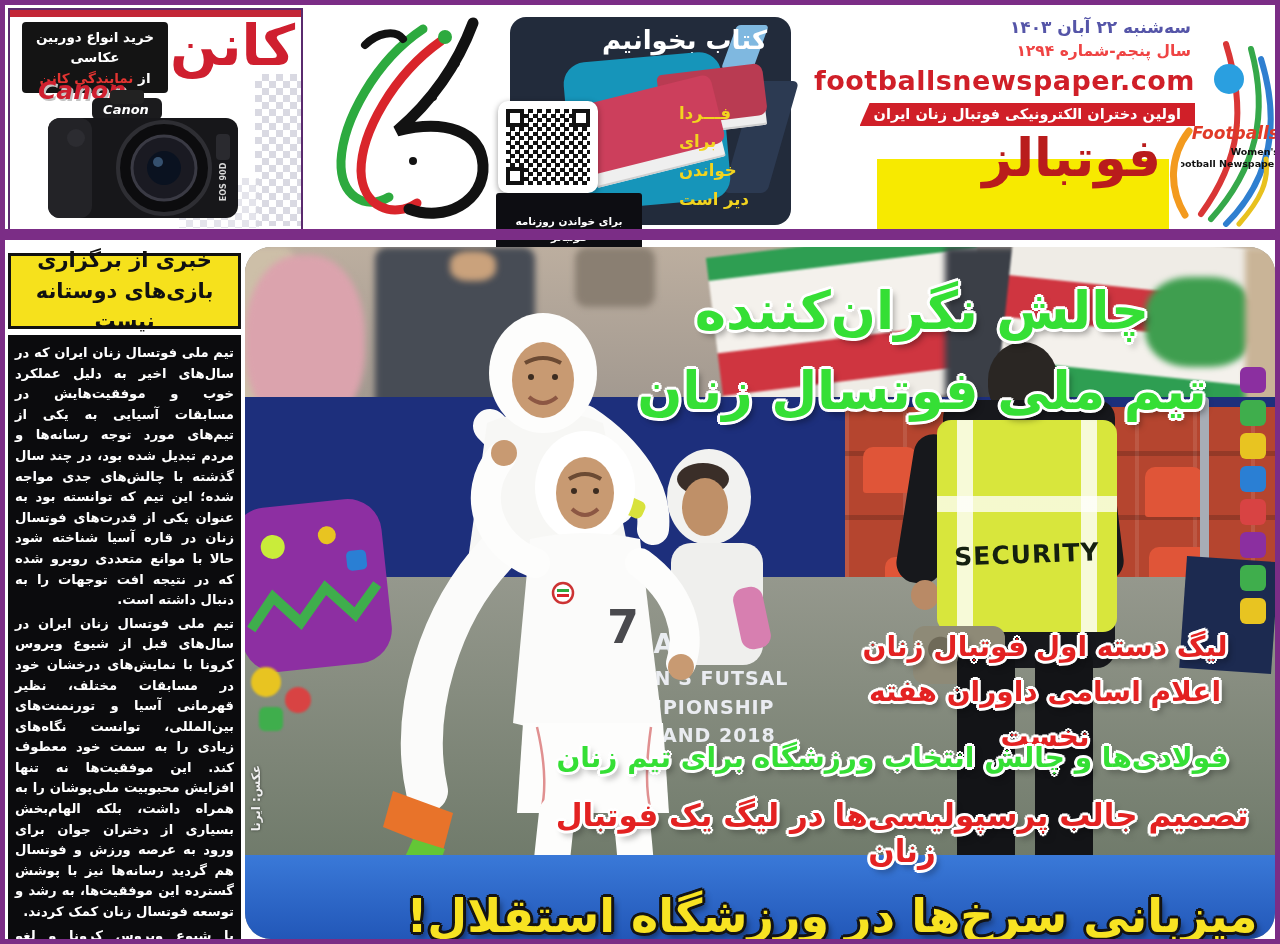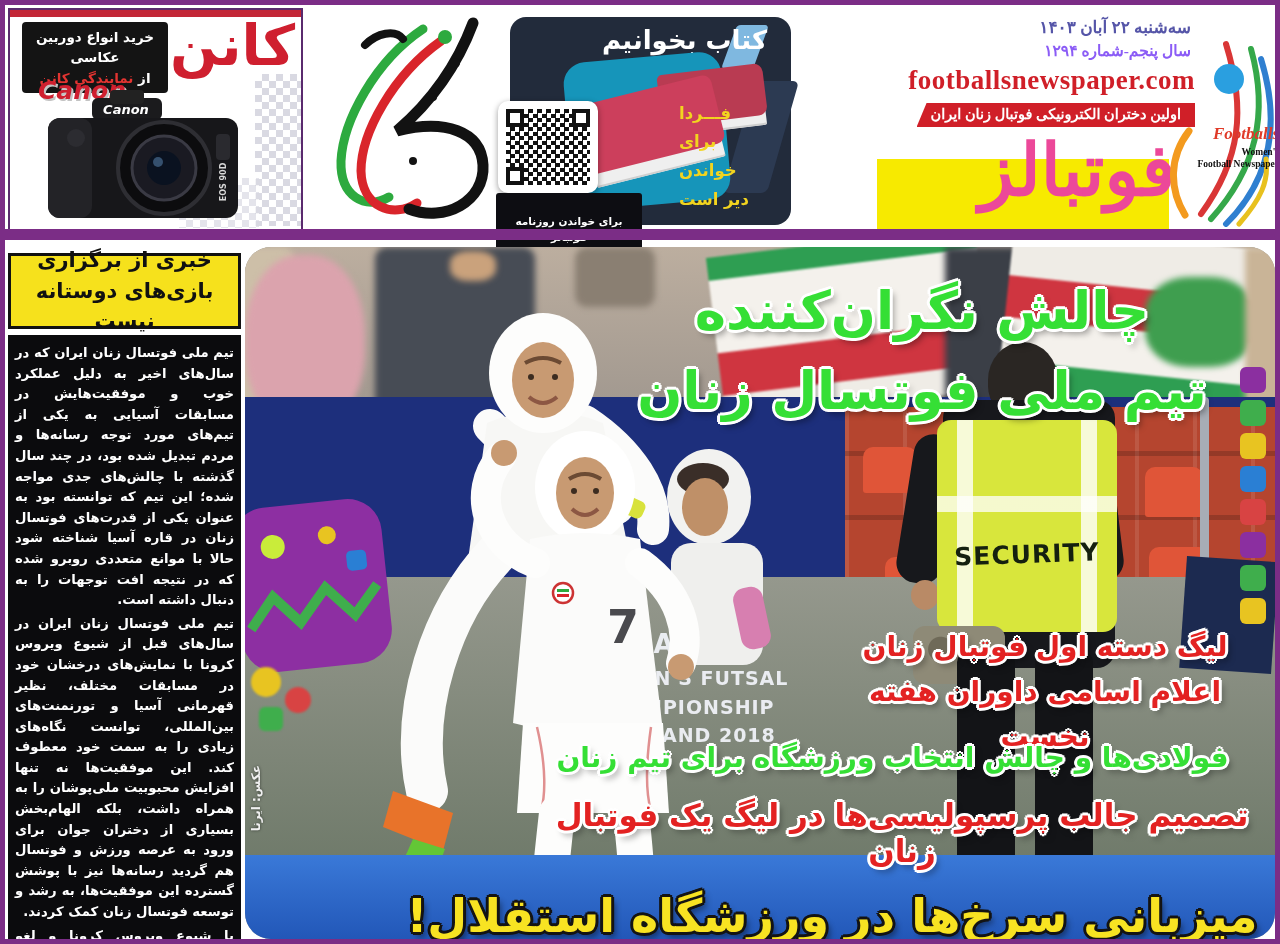--- a/index.html
+++ b/index.html
@@ -41,28 +41,28 @@
   .bb-slogan{right:12px;bottom:10px;width:100px;text-align:left;color:#f2d41f;font-weight:900;
              font-size:16.5px;line-height:1.75;}
   .qr-box{left:-12px;top:84px;width:100px;height:92px;background:#fff;border-radius:10px;padding:8px;
           box-sizing:border-box;box-shadow:0 2px 6px rgba(0,0,0,.4);}
   .qr-pat{position:absolute;inset:8px;background:repeating-conic-gradient(#111 0% 25%,#fff 0% 50%);
           background-size:9px 9px;}
   .qr-f{position:absolute;width:18px;height:18px;border:4px solid #111;background:#fff;box-sizing:border-box;}
   .qr-f1{left:8px;top:8px;} .qr-f2{right:8px;top:8px;} .qr-f3{left:8px;bottom:8px;}
   .qr-caption{left:-14px;top:176px;width:136px;background:#0d0d12;color:#fff;font-size:10.5px;font-weight:700;
               padding:20px 5px;text-align:center;line-height:1.55;border-radius:3px;}
-  .masthead{left:790px;top:4px;width:482px;height:220px;font-family:Liberation Serif, serif;}
+  .masthead{left:790px;top:4px;width:482px;height:220px;}
   .mh-date{right:86px;top:6px;font-size:17px;color:#5555a8;font-weight:700;text-align:right;line-height:1.5;}
-  .mh-issue{right:86px;top:33px;font-size:15.5px;color:#8b5cf6;font-weight:700;text-align:right;}
+  .mh-issue{right:86px;top:33px;font-size:15.5px;color:#ef4444;font-weight:700;text-align:right;}
   .mh-site{right:82px;top:56px;font-size:27px;font-weight:900;color:#d01f28;letter-spacing:.5px;}
   .mh-tagline{right:82px;top:94px;background:#d01f28;color:#fff;padding:3px 14px 4px;font-size:14.5px;
               font-weight:700;clip-path:polygon(10px 0,100% 0,100% 100%,0 100%);}
   .mh-yellow{right:108px;top:150px;width:292px;height:70px;background:#f7ea00;}
-  .mh-logofa{right:101px;top:116px;font-size:72px;line-height:1.3;font-weight:900;color:#ec4899;}
+  .mh-logofa{right:116px;top:116px;font-size:52px;line-height:1.3;font-weight:900;color:#b91c1c;}
   .mh-swoosh{right:84px;top:118px;width:30px;height:92px;}
   .mh-logoen{right:-6px;top:10px;width:102px;height:208px;}
   .divider{left:0;top:224px;width:100%;height:11px;background:#7b2d86;}
   
   .yellow-box{left:3px;top:248px;width:233px;height:76px;background:#f6e11c;border:3px solid #111;
               box-sizing:border-box;display:flex;flex-direction:column;justify-content:center;
               text-align:center;font-weight:900;font-size:21px;color:#111;line-height:1.45;}
   .article{left:3px;top:330px;width:233px;height:604px;background:#0b0b0d;color:#fff;
            padding:8px 7px;box-sizing:border-box;font-size:13.2px;font-weight:700;line-height:1.56;
            text-align:justify;overflow:hidden;}

